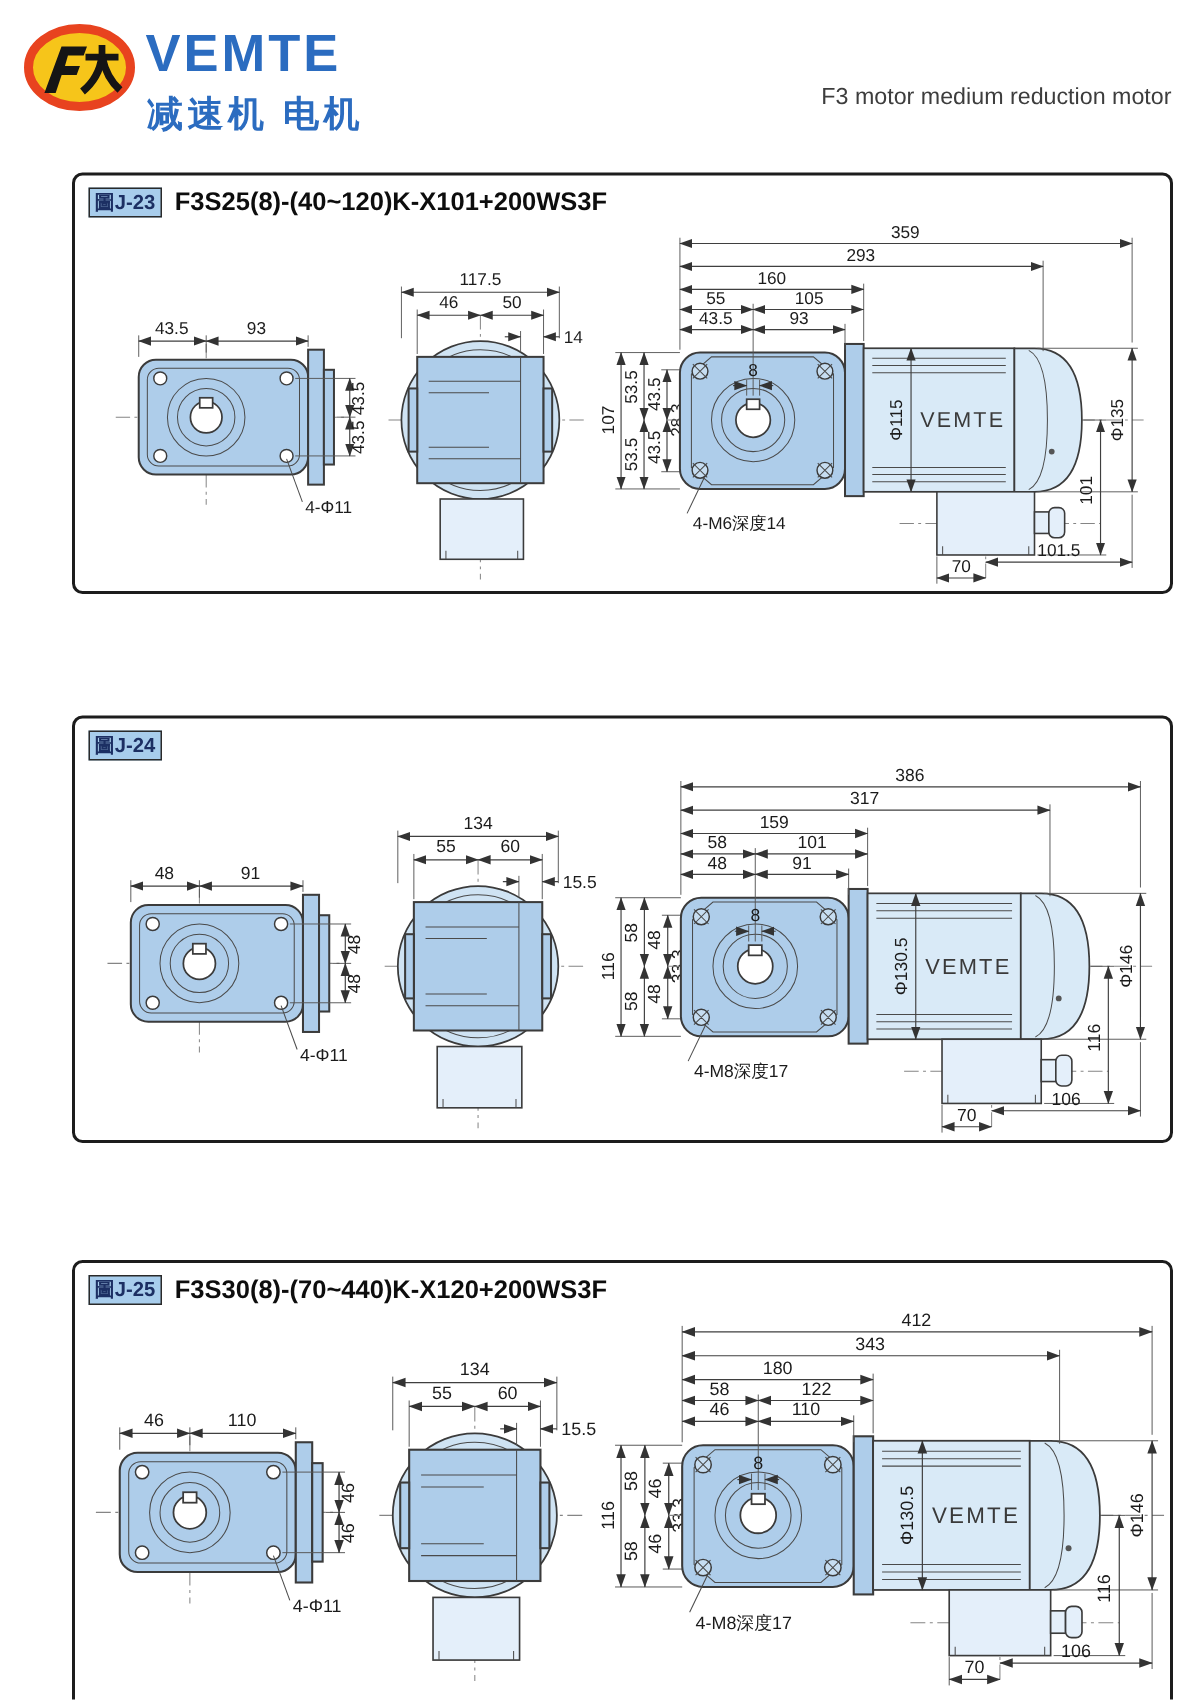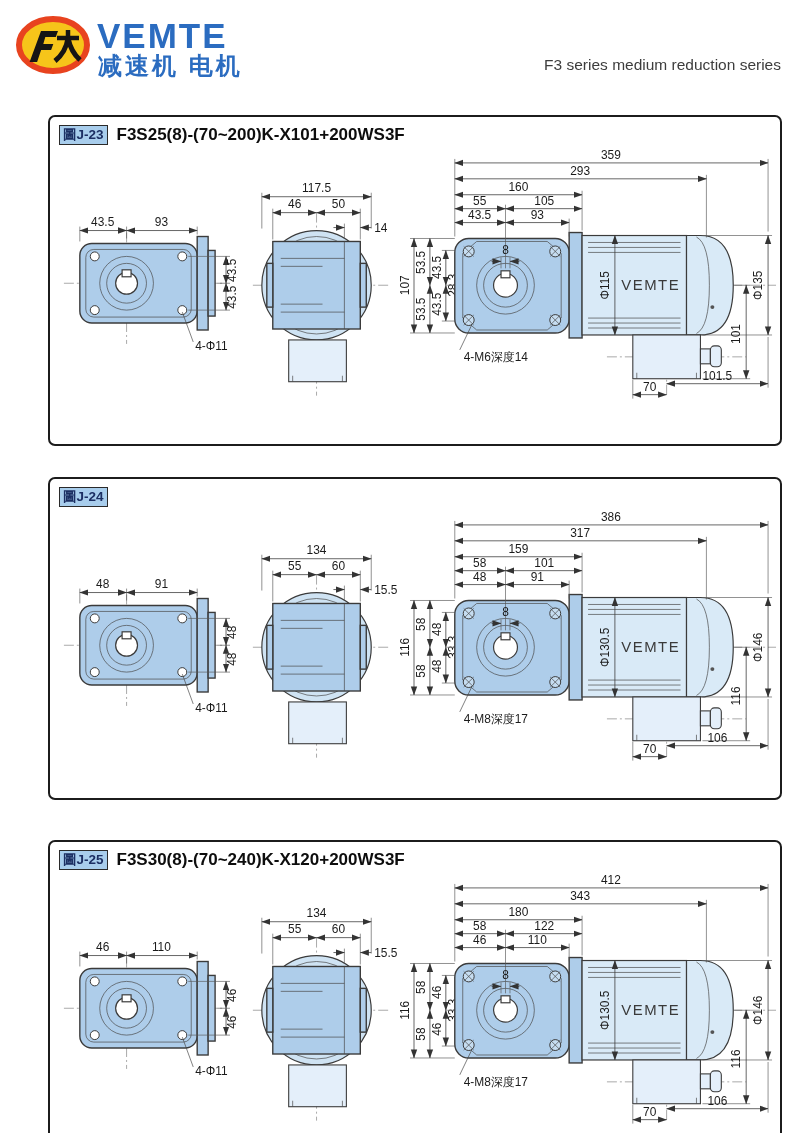--- a/index.html
+++ b/index.html
@@ -1,21 +1,21 @@
 <!DOCTYPE html>
 <html><head>
 <meta charset="utf-8">
 <style>
   html,body{margin:0;padding:0;background:#fff;}
   body{width:800px;height:1133px;position:relative;font-family:"Liberation Sans",sans-serif;overflow:hidden;}
 
   
   .logo{position:absolute;left:13px;top:14px;}
   .brand{position:absolute;left:97px;top:16px;font-size:35px;font-weight:bold;color:#2b6cc0;letter-spacing:2px;}
-  .brand-sub{position:absolute;left:98px;top:50px;font-size:24px;font-weight:bold;color:#2b6cc0;letter-spacing:3px;}
+  .brand-sub{position:absolute;left:98px;top:60px;font-size:24px;font-weight:bold;color:#2b6cc0;letter-spacing:3px;}
   .hdr-right{position:absolute;right:19px;top:55px;text-align:right;color:#3d3d3d;line-height:1.3;}
   .hdr-right .en{font-size:15.5px;}
   .hdr-right .zh{font-size:13px;}
 
   
   .panel{position:absolute;left:48px;width:734px;border:2px solid #1c1c1c;border-radius:7px;box-sizing:border-box;background:#fff;}
   .panel-head{display:flex;align-items:center;gap:9px;padding:6px 0 0 9px;height:24px;}
   .tag{background:#a8cdec;border:1px solid #2a2a2a;color:#1c2f63;font-weight:bold;font-size:13.5px;padding:0 3px;line-height:18px;white-space:nowrap;}
   .ptitle{font-weight:bold;font-size:17px;color:#0d0d0d;white-space:nowrap;}
   .drawing{display:block;width:730px;height:calc(100% - 32px);margin:0 auto;}
@@ -55,29 +55,29 @@
     <g stroke="#151515" stroke-width="4.5" fill="none">
       <line x1="44" y1="24" x2="66" y2="24"></line>
       <line x1="55" y1="16" x2="55" y2="25"></line>
       <path d="M55 24 Q53 38 42 47" stroke-width="5"></path>
       <path d="M55 24 Q58 38 67 46" stroke-width="5"></path>
     </g>
   </svg>
   <div class="brand">VEMTE</div>
   <div class="brand-sub">减速机 电机</div>
   <div class="hdr-right">
-    <div class="en">F3 series medium reduction series</div>
+    <div class="en">F3 motor medium reduction motor</div>
   </div>
 </header>
 
 <div id="panels">
-  <section class="panel" style="top: 115px; height: 331px;">
+  <section class="panel" style="top: 115px; height: 281px;">
     <div class="panel-head">
       <span class="tag">圖J-23</span>
-      <span class="ptitle">F3S25(8)-(70~200)K-X101+200WS3F</span>
+      <span class="ptitle">F3S25(8)-(40~120)K-X101+200WS3F</span>
     </div>
     <svg class="drawing" viewBox="0 0 734 256" preserveAspectRatio="xMidYMin meet">
 
       <g>
         <line class="cl" x1="14" y1="137" x2="176" y2="137"></line>
         <line class="cl" x1="77" y1="86" x2="77" y2="198"></line>
         <rect class="fill1" x="30" y="97" width="118" height="80" rx="12"></rect>
         <rect class="thin" x="36" y="103" width="106" height="68" rx="8"></rect>
         <circle class="hole" cx="45" cy="110" r="4.5"></circle>
         <circle class="hole" cx="133" cy="110" r="4.5"></circle>
@@ -243,21 +243,21 @@
         <text x="671" y="234">101.5</text>
         <line class="ext" x1="586" y1="234" x2="586" y2="253"></line>
         <line class="dim" x1="586" y1="249" x2="620" y2="249"></line>
         <text x="603" y="245">70</text>
         <line class="thin" x1="424" y1="179" x2="412" y2="204"></line>
         <text class="start" x="416" y="215">4-M6深度14</text>
       </g>
     </svg>
   </section>
 
-  <section class="panel" style="top: 477px; height: 323px;">
+  <section class="panel" style="top: 477px; height: 285px;">
     <div class="panel-head">
       <span class="tag">圖J-24</span>
     </div>
     <svg class="drawing" viewBox="0 0 734 256" preserveAspectRatio="xMidYMin meet">
 
       <g>
         <line class="cl" x1="14" y1="137" x2="176" y2="137"></line>
         <line class="cl" x1="77" y1="86" x2="77" y2="198"></line>
         <rect class="fill1" x="30" y="97" width="118" height="80" rx="12"></rect>
         <rect class="thin" x="36" y="103" width="106" height="68" rx="8"></rect>
@@ -428,21 +428,21 @@
         <text x="603" y="245">70</text>
         <line class="thin" x1="424" y1="179" x2="412" y2="204"></line>
         <text class="start" x="416" y="215">4-M8深度17</text>
       </g>
     </svg>
   </section>
 
   <section class="panel" style="top: 840px; height: 344px;">
     <div class="panel-head">
       <span class="tag">圖J-25</span>
-      <span class="ptitle">F3S30(8)-(70~240)K-X120+200WS3F</span>
+      <span class="ptitle">F3S30(8)-(70~440)K-X120+200WS3F</span>
     </div>
     <svg class="drawing" viewBox="0 0 734 256" preserveAspectRatio="xMidYMin meet">
 
       <g>
         <line class="cl" x1="14" y1="137" x2="176" y2="137"></line>
         <line class="cl" x1="77" y1="86" x2="77" y2="198"></line>
         <rect class="fill1" x="30" y="97" width="118" height="80" rx="12"></rect>
         <rect class="thin" x="36" y="103" width="106" height="68" rx="8"></rect>
         <circle class="hole" cx="45" cy="110" r="4.5"></circle>
         <circle class="hole" cx="133" cy="110" r="4.5"></circle>

